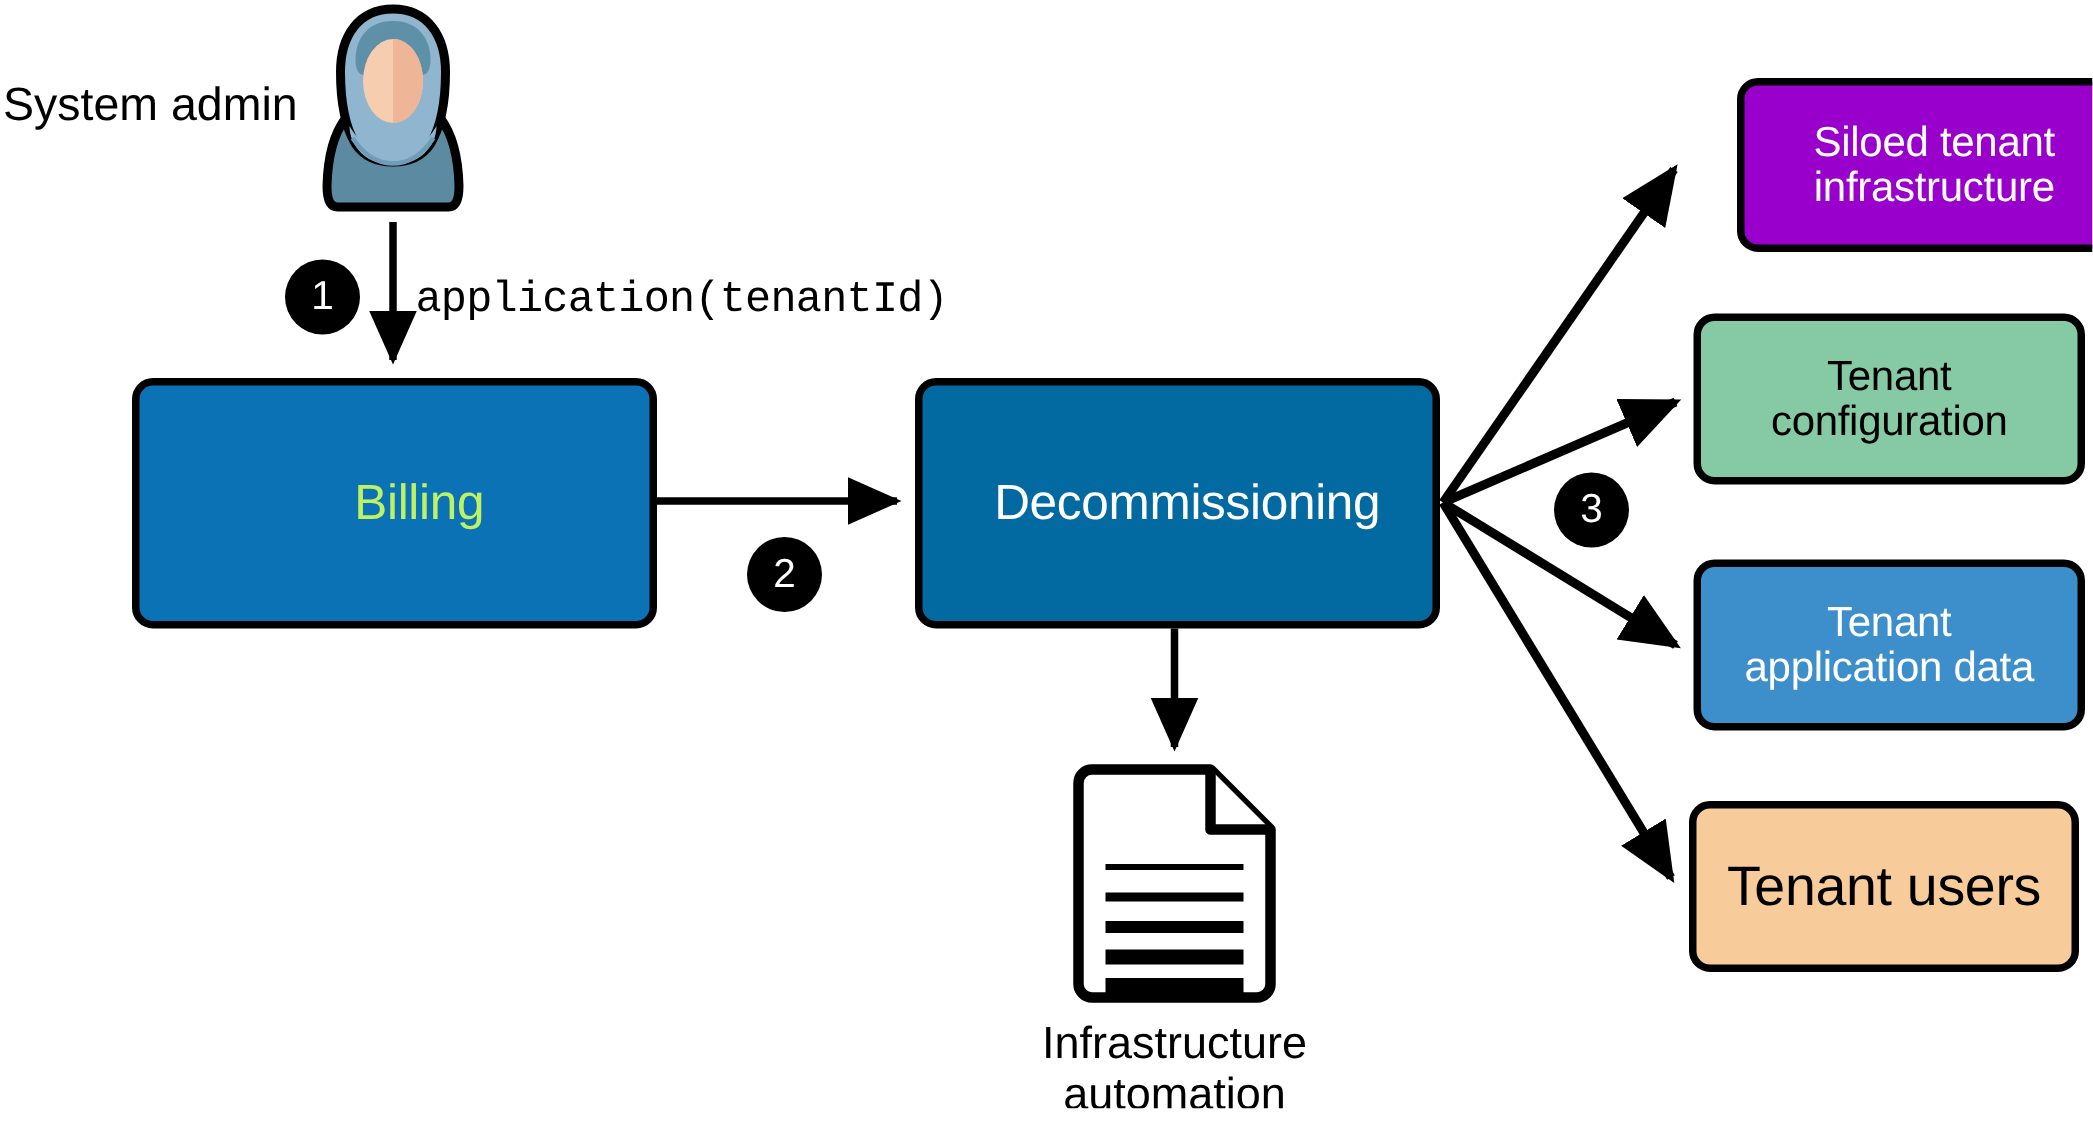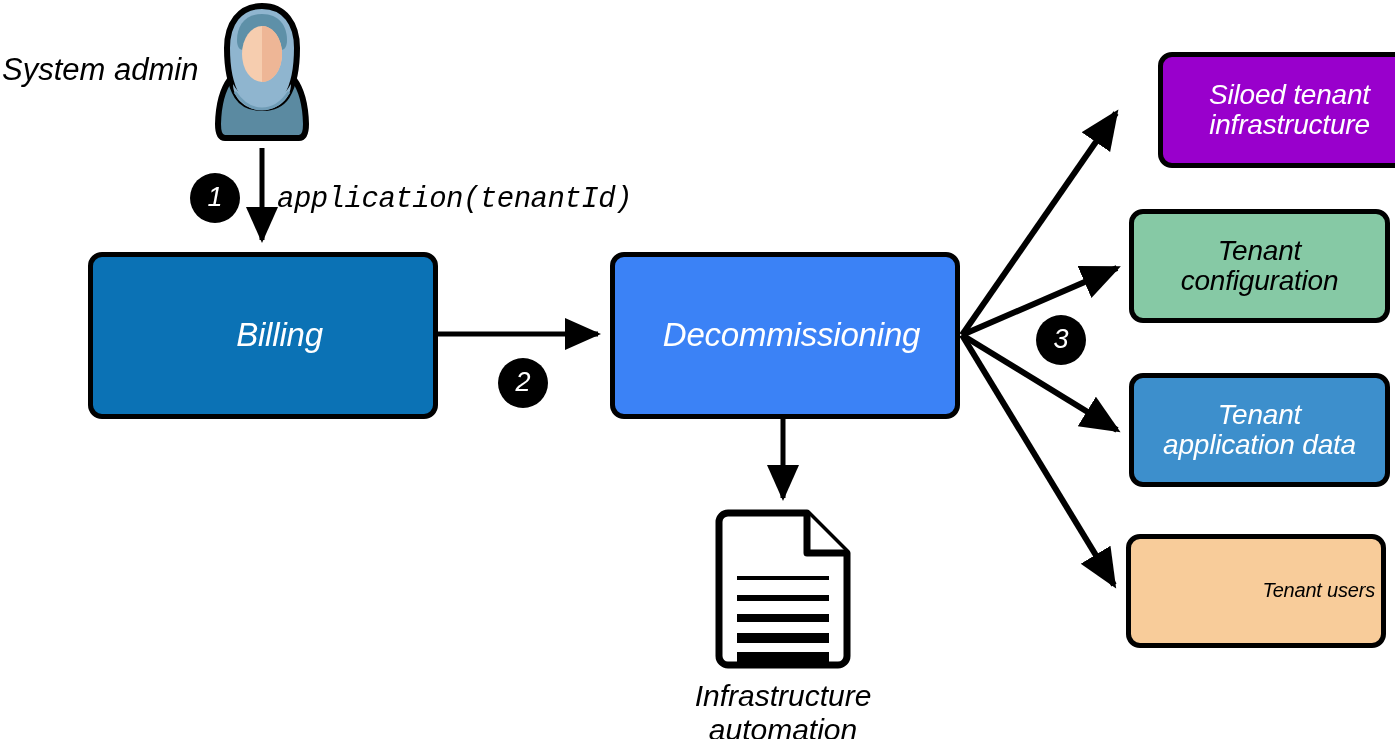--- a/index.html
+++ b/index.html
@@ -10,21 +10,20 @@
   }
   body {
     font-family: "Liberation Sans", "DejaVu Sans", sans-serif;
   }
   #canvas {
     position: relative;
     width: 1395px;
     height: 739px;
     background: #ffffff;
     overflow: hidden;
-    font-style: italic;
   }
   #wire {
     position: absolute;
     left: 0;
     top: 0;
     width: 1395px;
     height: 751px;
   }
 
   
@@ -58,21 +57,21 @@
   .node-config {
     left: 1129px; top: 209px; width: 261px; height: 114px;
     font-size: 28px; color: #000000;
   }
   .node-appdata {
     left: 1129px; top: 373px; width: 261px; height: 114px;
     font-size: 28px; color: #ffffff;
   }
   .node-users {
     left: 1126px; top: 534px; width: 260px; height: 114px;
-    font-size: 20px; color: #000000; justify-content: flex-end;
+    font-size: 37px; color: #000000;
   }
 
   
   .badge {
     position: absolute;
     width: 50px; height: 50px;
     border-radius: 50%;
     background: #000000;
     color: #ffffff;
     display: flex;
@@ -185,25 +184,25 @@
     <rect x="30" y="125" width="92" height="10" fill="#000000"></rect>
     <rect x="30" y="144" width="92" height="12" fill="#000000"></rect>
   </svg>
 
   <div class="label label-system-admin">System admin</div>
 
   <div class="label label-call">application(tenantId)</div>
 
   <div class="label label-doc">Infrastructure<br>automation</div>
 
-  <div class="node node-billing" style="background: rgb(11, 114, 181); color: #ffffff; border-color: rgb(0, 0, 0); padding-left: 33px;">
+  <div class="node node-billing" style="background: rgb(11, 114, 181); color: #bef264; border-color: rgb(0, 0, 0); padding-left: 33px;">
     <span>Billing</span>
   </div>
 
-  <div class="node node-decommissioning" style="background: #3b82f6; color: rgb(255, 255, 255); border-color: rgb(0, 0, 0); padding-left: 13px;">
+  <div class="node node-decommissioning" style="background: #0369a1; color: rgb(255, 255, 255); border-color: rgb(0, 0, 0); padding-left: 13px;">
     <span>Decommissioning</span>
   </div>
 
   <div class="node node-siloed" style="background: rgb(153, 0, 204); color: rgb(255, 255, 255); border-color: rgb(0, 0, 0); margin-left: 31px;">
     <span>Siloed tenant<br>infrastructure</span>
   </div>
 
   <div class="node node-config" style="background: rgb(134, 201, 165); color: rgb(0, 0, 0); border-color: rgb(0, 0, 0);">
     <span>Tenant<br>configuration</span>
   </div>

